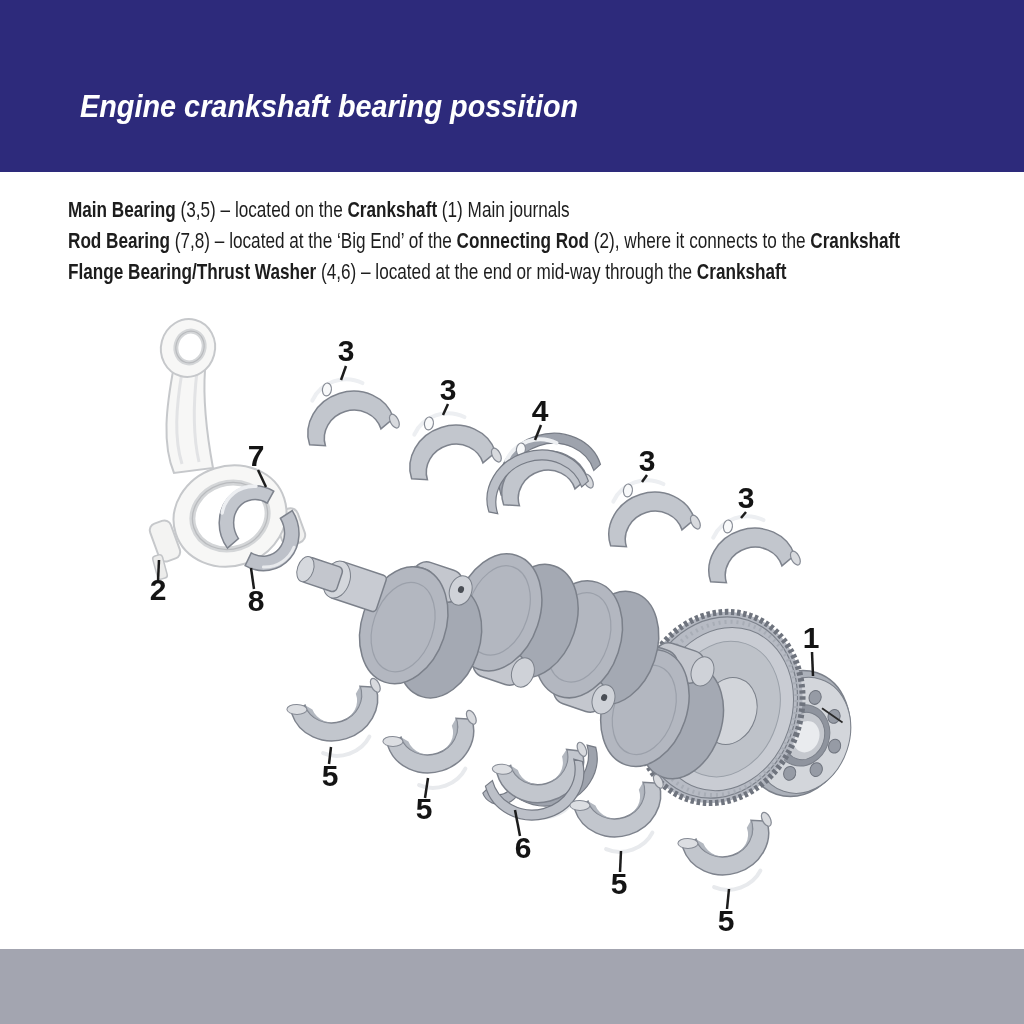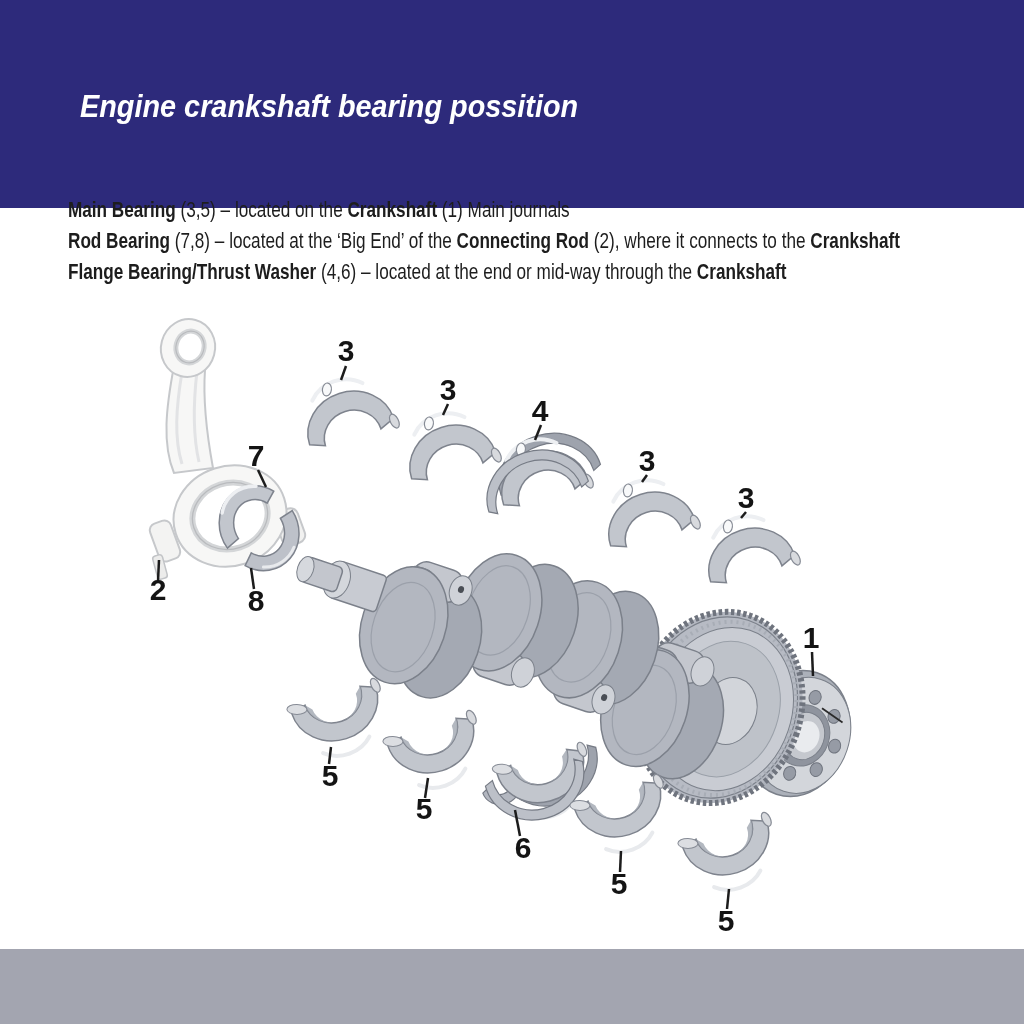--- a/index.html
+++ b/index.html
@@ -1,18 +1,18 @@
 <!DOCTYPE html>
 <html><head>
 <meta charset="utf-8">
 <style>
   html,body{margin:0;padding:0;background:#ffffff;}
   .page{position:relative;width:1024px;height:1024px;background:#ffffff;overflow:hidden;
         font-family:"Liberation Sans",sans-serif;}
-  .header{position:absolute;left:0;top:0;width:1024px;height:208px;background:#2d2a7b;}
+  .header{position:absolute;left:0;top:0;width:1024px;height:172px;background:#2d2a7b;}
   .header h1{position:absolute;left:80px;top:88px;margin:0;color:#ffffff;
              font-size:31px;line-height:38px;font-weight:bold;font-style:italic;
              white-space:nowrap;transform:scaleX(0.93);transform-origin:0 0;}
   .desc{position:absolute;left:68px;top:194px;color:#1d1d1d;
         font-size:22px;line-height:31px;white-space:nowrap;}
   .desc .line{transform:scaleX(0.78);transform-origin:0 0;}
   .desc .b{font-weight:bold;}
   .footer{position:absolute;left:0;top:949px;width:1024px;height:75px;background:#a3a5b0;}
   .diagram-svg{position:absolute;left:0;top:0;}
   svg text.lbl{font-family:"Liberation Sans",sans-serif;font-size:30px;font-weight:700;

